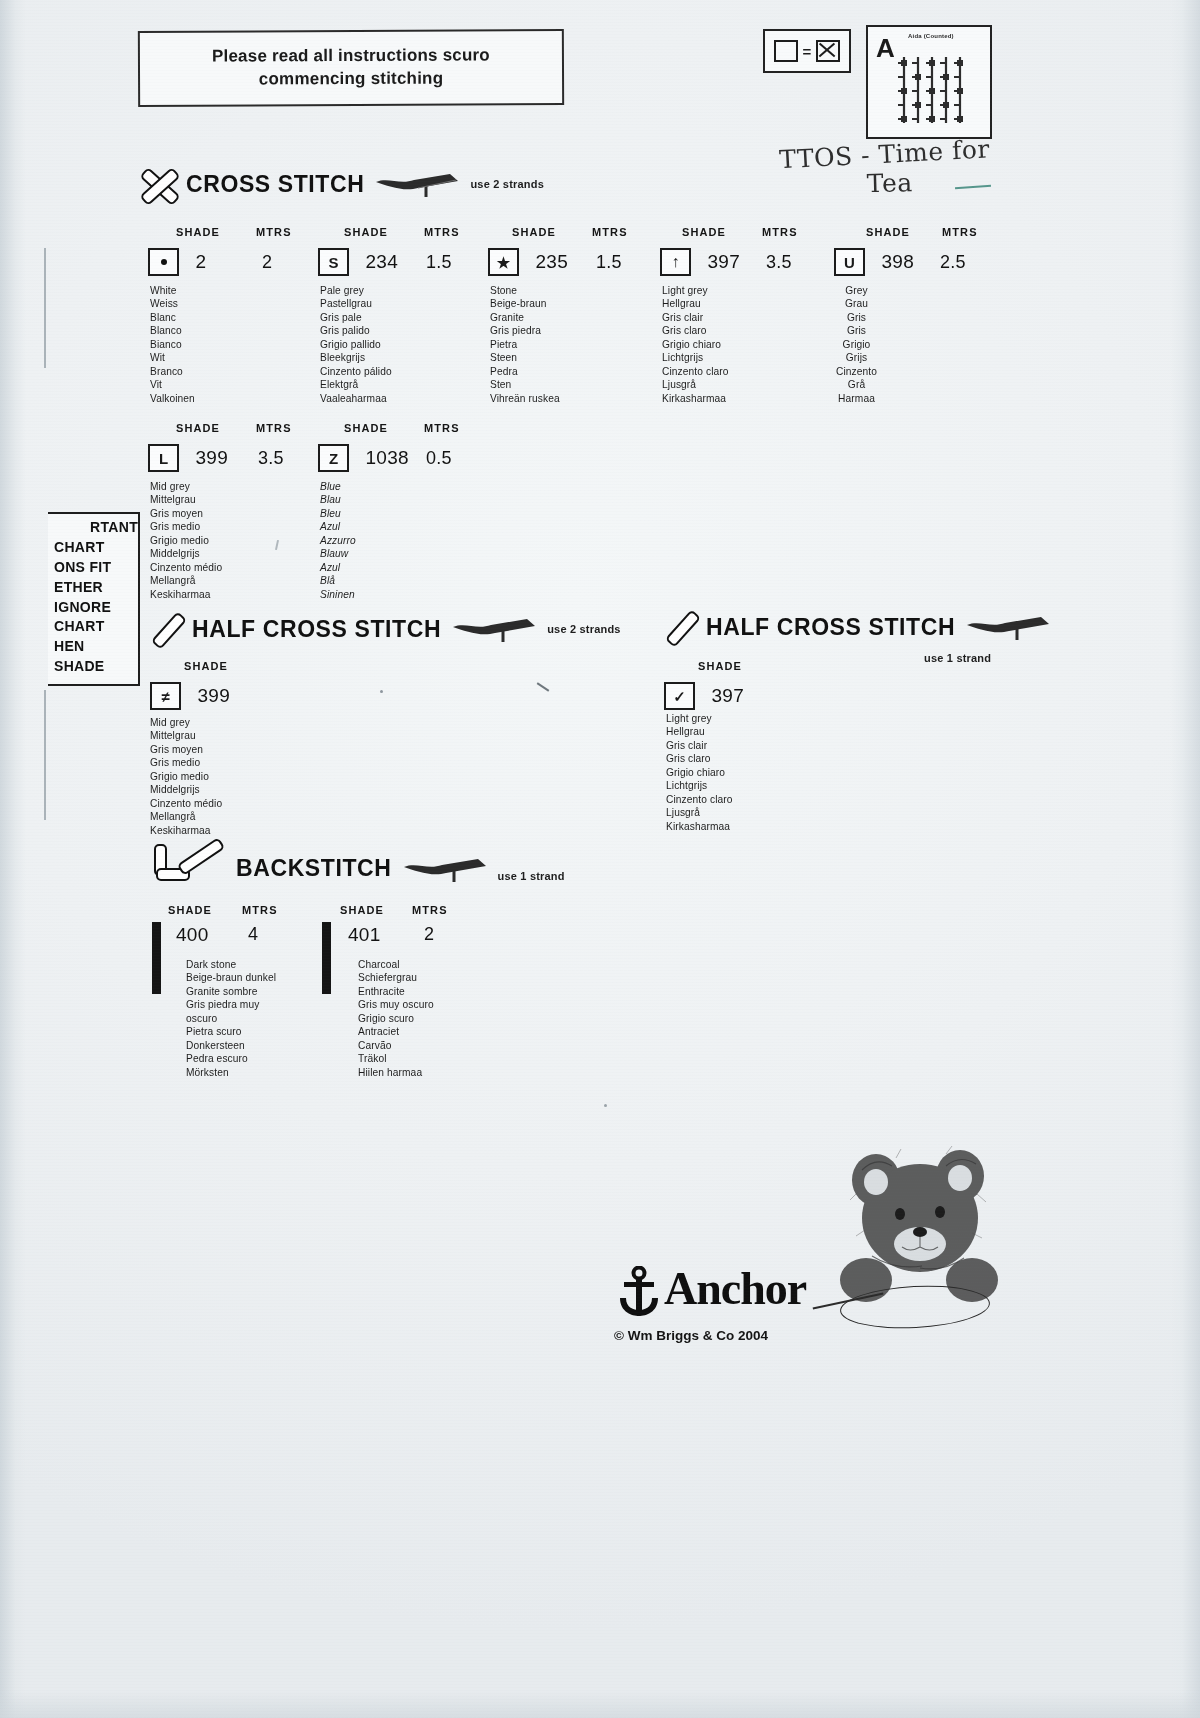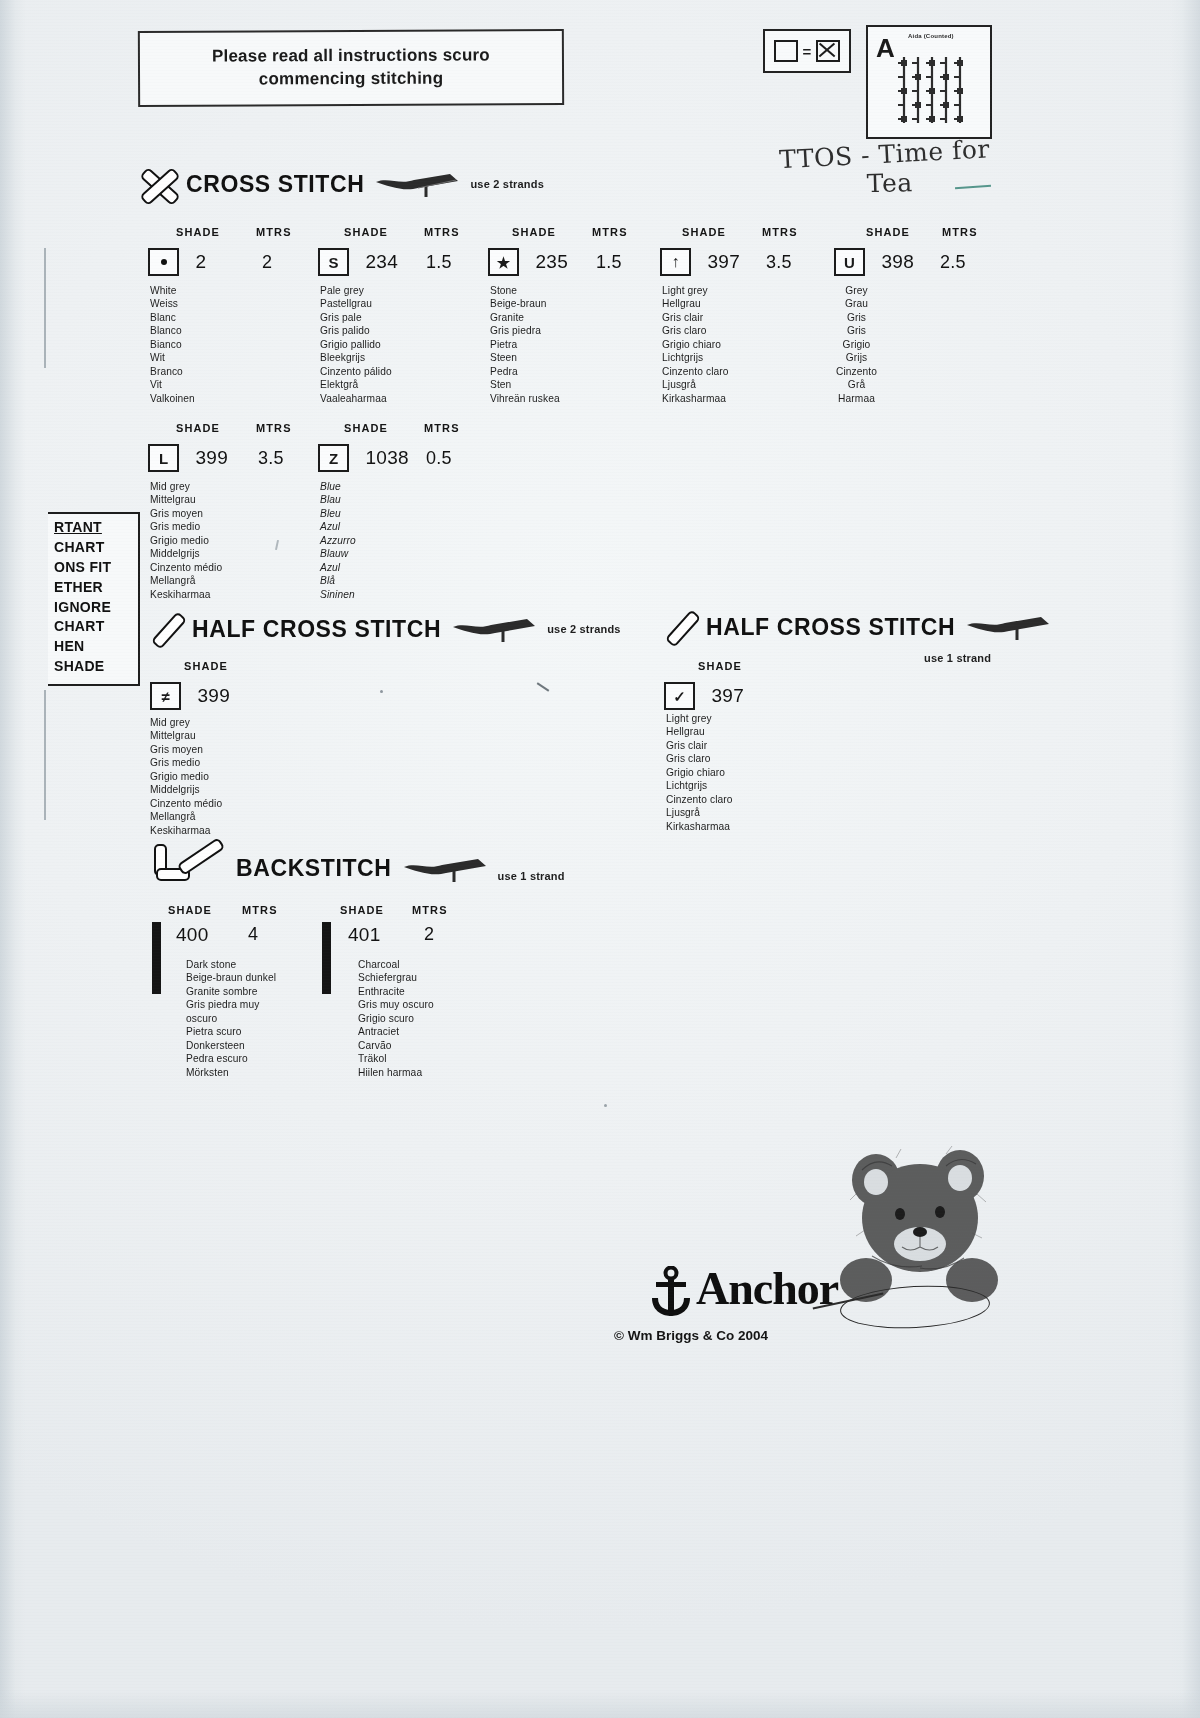--- a/index.html
+++ b/index.html
@@ -172,30 +172,30 @@
   .important{
     position:absolute;left:48px;top:512px;width:92px;height:174px;
     border:2px solid #1e1e1e;border-left:none;background:#f7f9fa;
     padding:4px 0 0 6px;box-sizing:border-box;
     overflow:hidden;
   }
   .important-line{
     font-size:14px;font-weight:bold;line-height:1.42;letter-spacing:.3px;color:#111;
     white-space:nowrap;
   }
-  .important-line.u{text-decoration:underline;}
+  .important-line.u{text-align:right;}
   .imp-tick{
     position:absolute;left:44px;top:248px;width:2px;height:120px;background:#aab3b9;
   }
   .imp-tick2{
     position:absolute;left:44px;top:690px;width:2px;height:130px;background:#aab3b9;
   }
 
   
-  .anchor-wrap{position:absolute;left:644px;top:1262px;width:230px;height:62px;}
+  .anchor-wrap{position:absolute;left:612px;top:1262px;width:230px;height:62px;}
   .anchor-text{
     position:absolute;left:52px;top:0;font-size:46px;font-weight:bold;
     letter-spacing:-1px;color:#0f0f0f;font-family:"Liberation Serif", serif;
   }
   .anchor-glyph{
     position:absolute;left:4px;top:4px;width:46px;height:52px;
   }
   .copyright{
     position:absolute;left:614px;top:1328px;font-size:13.5px;font-weight:bold;color:#141414;
   }

